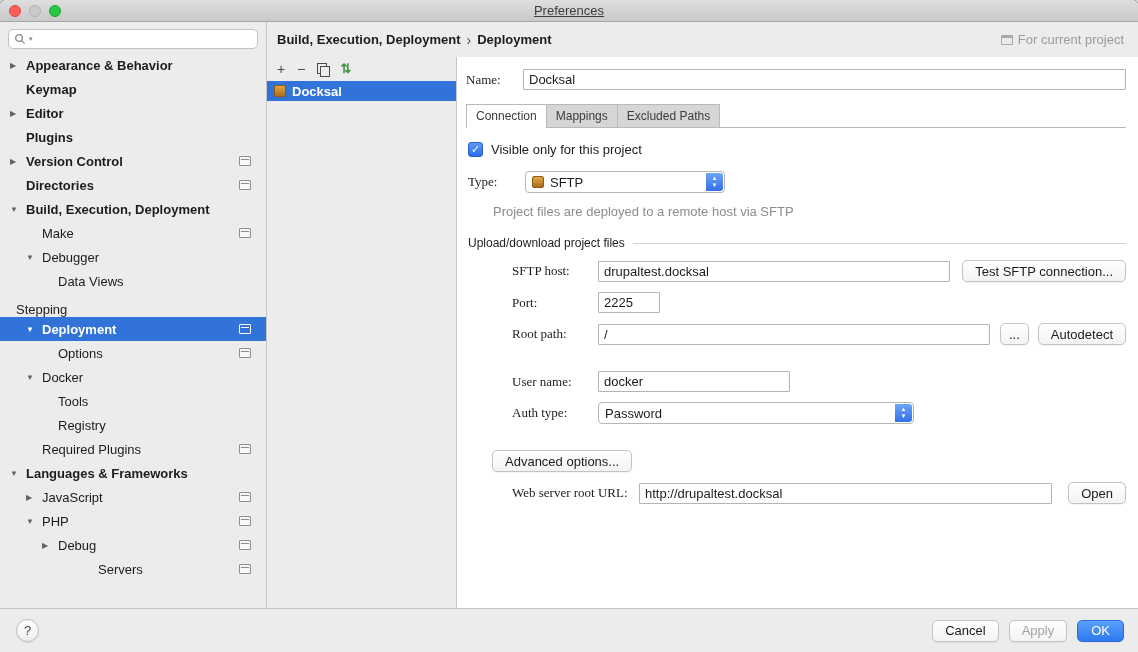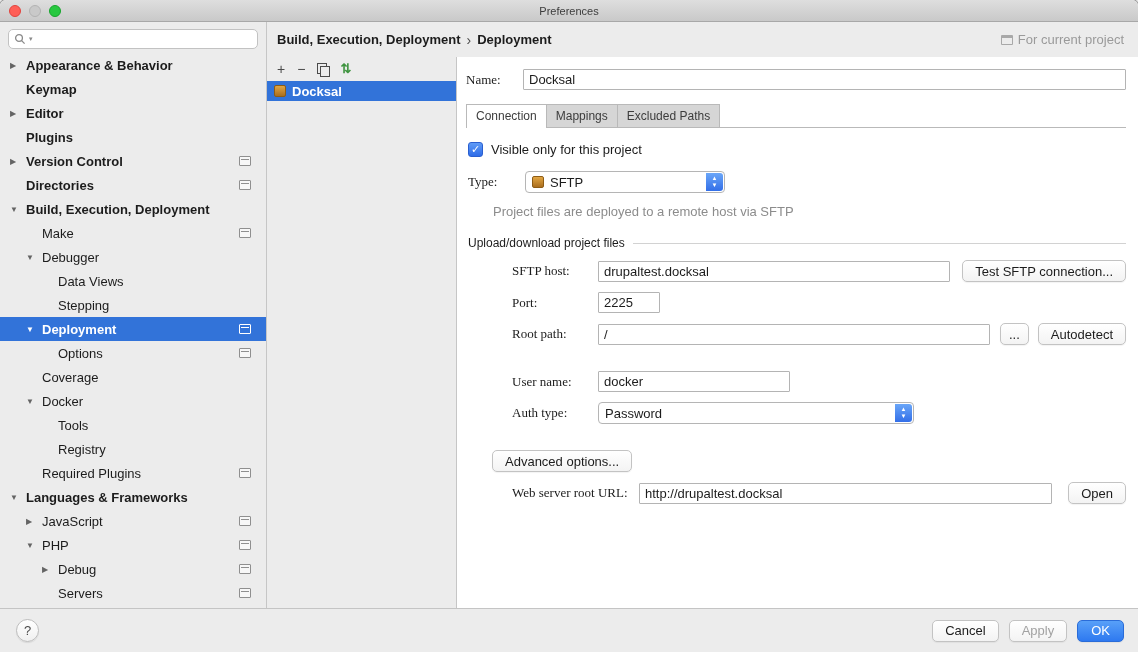--- a/index.html
+++ b/index.html
@@ -10,21 +10,21 @@
     box-shadow: 0 0 0 1px #9a9a9a;
     font-size: 13px; color: #1c1c1c;
   }
   
   .titlebar {
     height: 22px; flex: 0 0 22px; position: relative;
     background: linear-gradient(#dedede, #c9c9c9);
     border-bottom: 1px solid #a8a8a8;
     display: flex; align-items: center; justify-content: center;
   }
-  .titlebar .title { font-size: 11px; color: #3c3c3c; }
+  .titlebar .title { font-size: 13px; color: #3c3c3c; text-decoration: underline; }
   .traffic { position: absolute; left: 9px; top: 5px; display: flex; gap: 8px; }
   .light { width: 12px; height: 12px; border-radius: 50%; }
   .light.close { background: #ff5f57; border: 1px solid #e0443e; }
   .light.min   { background: #c9c9c9; border: 1px solid #b2b2b2; }
   .light.zoom  { background: #28c840; border: 1px solid #17a52c; }
   
   .body { flex: 1 1 auto; display: flex; min-height: 0; }
   
   .sidebar { width: 267px; flex: 0 0 267px; background: #ececec; border-right: 1px solid #c6c6c6; overflow: hidden; }
   .searchbox {
@@ -221,37 +221,33 @@
             <span class="badge-icon"></span>
           </div>
           <div class="tree-row" style="padding-left: 26px;">
             <span class="tree-arrow">▼</span>
             <span class="tree-label">Debugger</span>
           </div>
           <div class="tree-row" style="padding-left: 42px;">
             <span class="tree-arrow"></span>
             <span class="tree-label">Data Views</span>
           </div>
+          <div class="tree-row" style=" align-items: flex-end;">
+            <span class="tree-arrow"></span>
+            <span class="tree-label">Stepping</span>
+          </div>
+          <div class="tree-row bold selected" style="padding-left: 26px;">
+            <span class="tree-arrow">▼</span>
+            <span class="tree-label">Deployment</span>
+            <span class="badge-icon"></span>
+          </div>
           <div class="tree-row" style="padding-left: 42px;">
             <span class="tree-arrow"></span>
-            <span class="tree-label">Stepping</span>
-          </div>
-          <div class="tree-row bold selected" style="padding-left: 26px;">
-            <span class="tree-arrow">▼</span>
-            <span class="tree-label">Deployment</span>
-            <span class="badge-icon"></span>
-          </div>
-          <div class="tree-row" style="padding-left: 42px;">
-            <span class="tree-arrow"></span>
             <span class="tree-label">Options</span>
             <span class="badge-icon"></span>
-          </div>
-          <div class="tree-row" style="padding-left: 26px;">
-            <span class="tree-arrow"></span>
-            <span class="tree-label">Coverage</span>
           </div>
           <div class="tree-row" style="padding-left: 26px;">
             <span class="tree-arrow">▼</span>
             <span class="tree-label">Docker</span>
           </div>
           <div class="tree-row" style="padding-left: 42px;">
             <span class="tree-arrow"></span>
             <span class="tree-label">Tools</span>
           </div>
           <div class="tree-row" style="padding-left: 42px;">
@@ -275,21 +271,21 @@
           <div class="tree-row" style="padding-left: 26px;">
             <span class="tree-arrow">▼</span>
             <span class="tree-label">PHP</span>
             <span class="badge-icon"></span>
           </div>
           <div class="tree-row" style="padding-left: 42px;">
             <span class="tree-arrow">▶</span>
             <span class="tree-label">Debug</span>
             <span class="badge-icon"></span>
           </div>
-          <div class="tree-row" style="padding-left: 42px;">
+          <div class="tree-row" style="padding-left: 42px; gap: 40px;">
             <span class="tree-arrow"></span>
             <span class="tree-label">Servers</span>
             <span class="badge-icon"></span>
           </div>
         </div>
     </div>
 
     <div class="content-col">
 
       <div class="breadcrumb-row">

